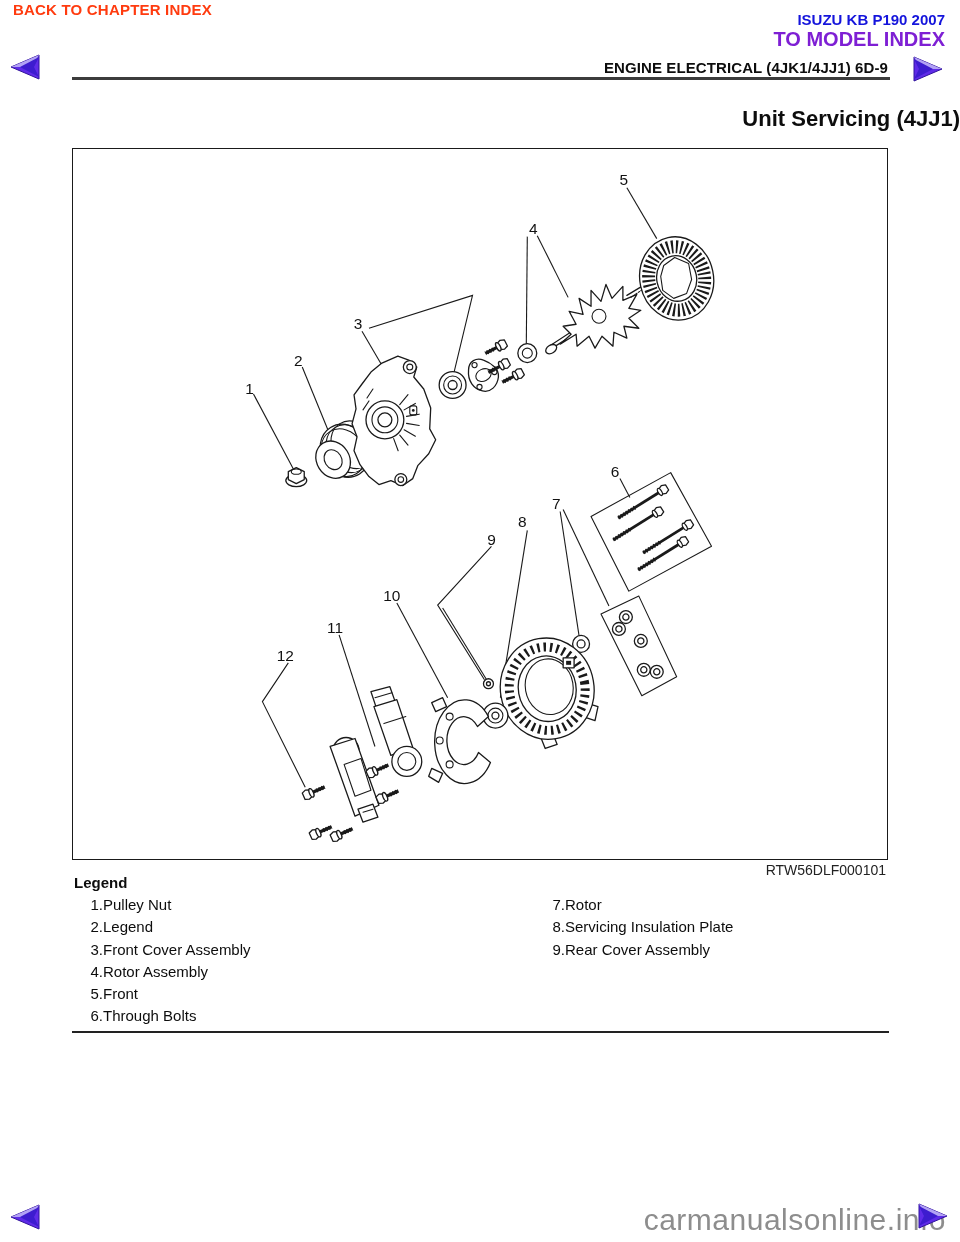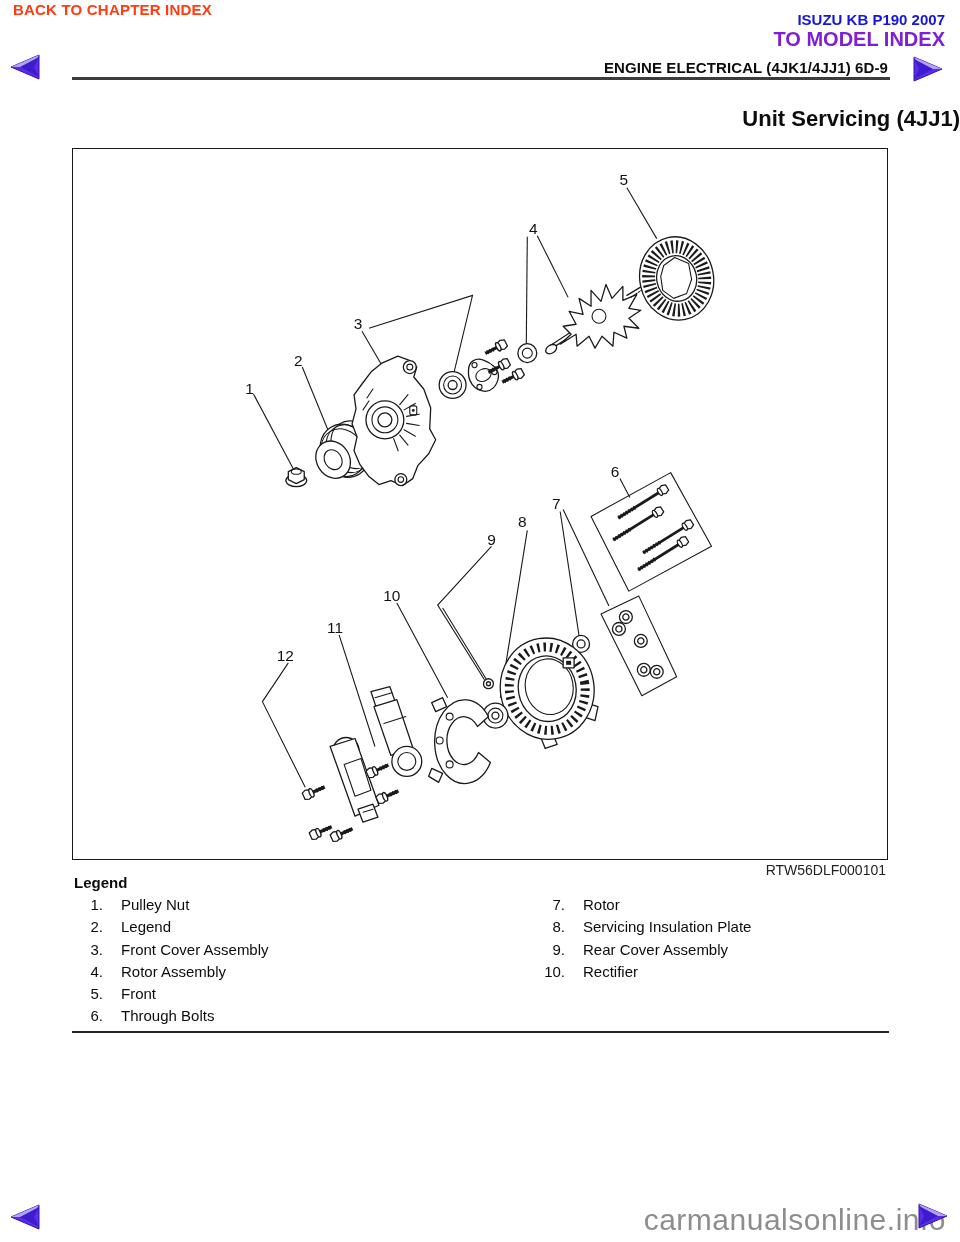--- a/index.html
+++ b/index.html
@@ -20,21 +20,21 @@
   
   .legend{left:72px;top:872px;width:816px;font-size:15px;color:#0d0d0d;}
   .legend .hdr{font-weight:bold;margin:2px 0 8px 2px;}
   .leg-col{position:absolute;top:24px;}
   .leg-col.left{left:0;}
   .leg-col.right{left:433px;}
   .leg-row{height:22.3px;display:flex;align-items:baseline;}
   .leg-row .num{display:inline-block;text-align:right;}
   .leg-col.left .num{width:31px;}
   .leg-col.right .num{width:60px;}
-  .leg-row .lab{margin-left:18px;}
+  .leg-row .lab{margin-left:0;}
   .leg-rule{left:72px;top:1031px;width:817px;height:2px;background:#222;}
   
   .watermark{right:14px;top:1203px;font-size:30px;color:#8d8d8d;letter-spacing:.5px;}
   .nav-arrow{width:34px;height:30px;}
   .arr-tl{left:8px;top:52px;}
   .arr-tr{left:911px;top:54px;}
   .arr-bl{left:8px;top:1202px;}
   .arr-br{left:916px;top:1201px;}
   svg text.callout{font-family:"Liberation Sans",sans-serif;font-size:15.5px;fill:#111;}
   svg .ln{stroke:#1a1a1a;stroke-width:1.1;fill:none;}
@@ -312,24 +312,20 @@
           <span class="lab">Rotor</span>
         </div>
       <div class="leg-row">
           <span class="num">8.</span>
           <span class="lab">Servicing Insulation Plate</span>
         </div>
       <div class="leg-row">
           <span class="num">9.</span>
           <span class="lab">Rear Cover Assembly</span>
         </div>
-      <div class="leg-row">
-          <span class="num">10.</span>
-          <span class="lab">Rectifier</span>
-        </div>
     </div>
   </div>
   <div class="abs leg-rule"></div>
 
   <svg class="abs nav-arrow arr-bl" viewBox="0 0 34 30">
     <polygon points="31,3 3,15 31,27" fill="#5f2be8" stroke="#31149c" stroke-width="1"></polygon>
     <polygon points="31,3 3,15 24,15" fill="#b2a2f4"></polygon>
     <polygon points="31,5 12,15 31,25 26,15" fill="#3d1ccf"></polygon>
   </svg>
   <div class="abs watermark">carmanualsonline.info</div>

